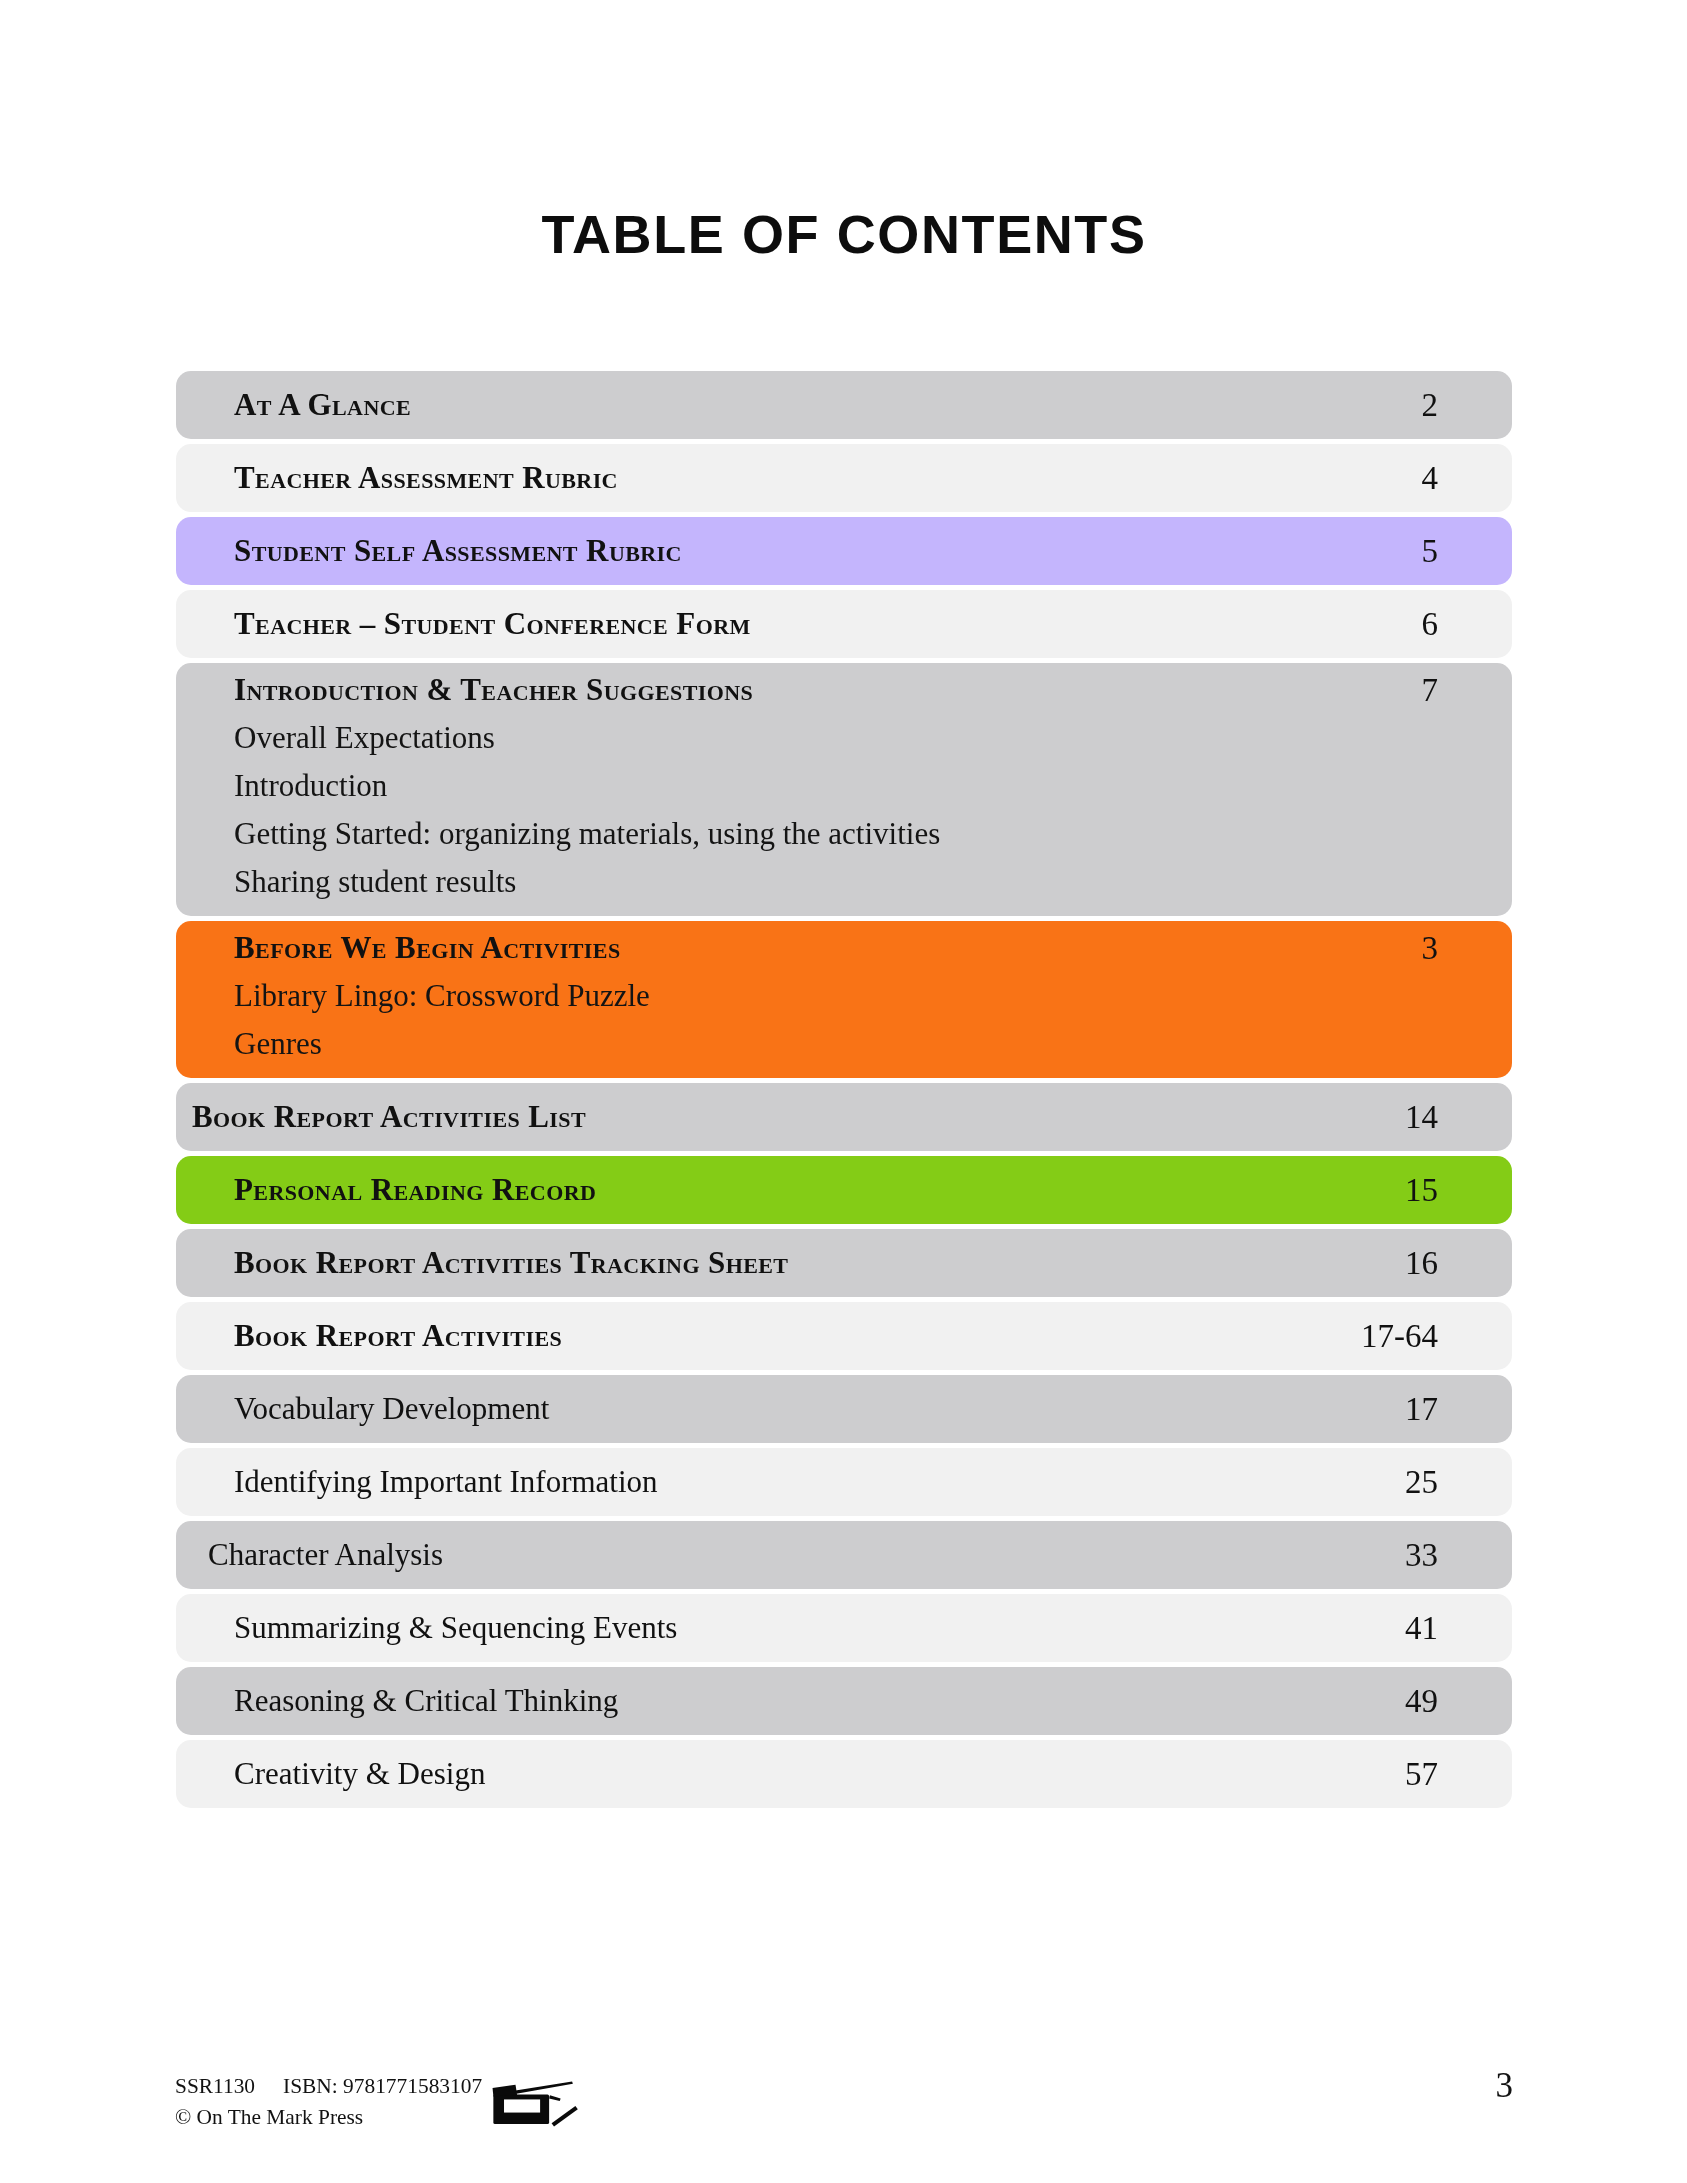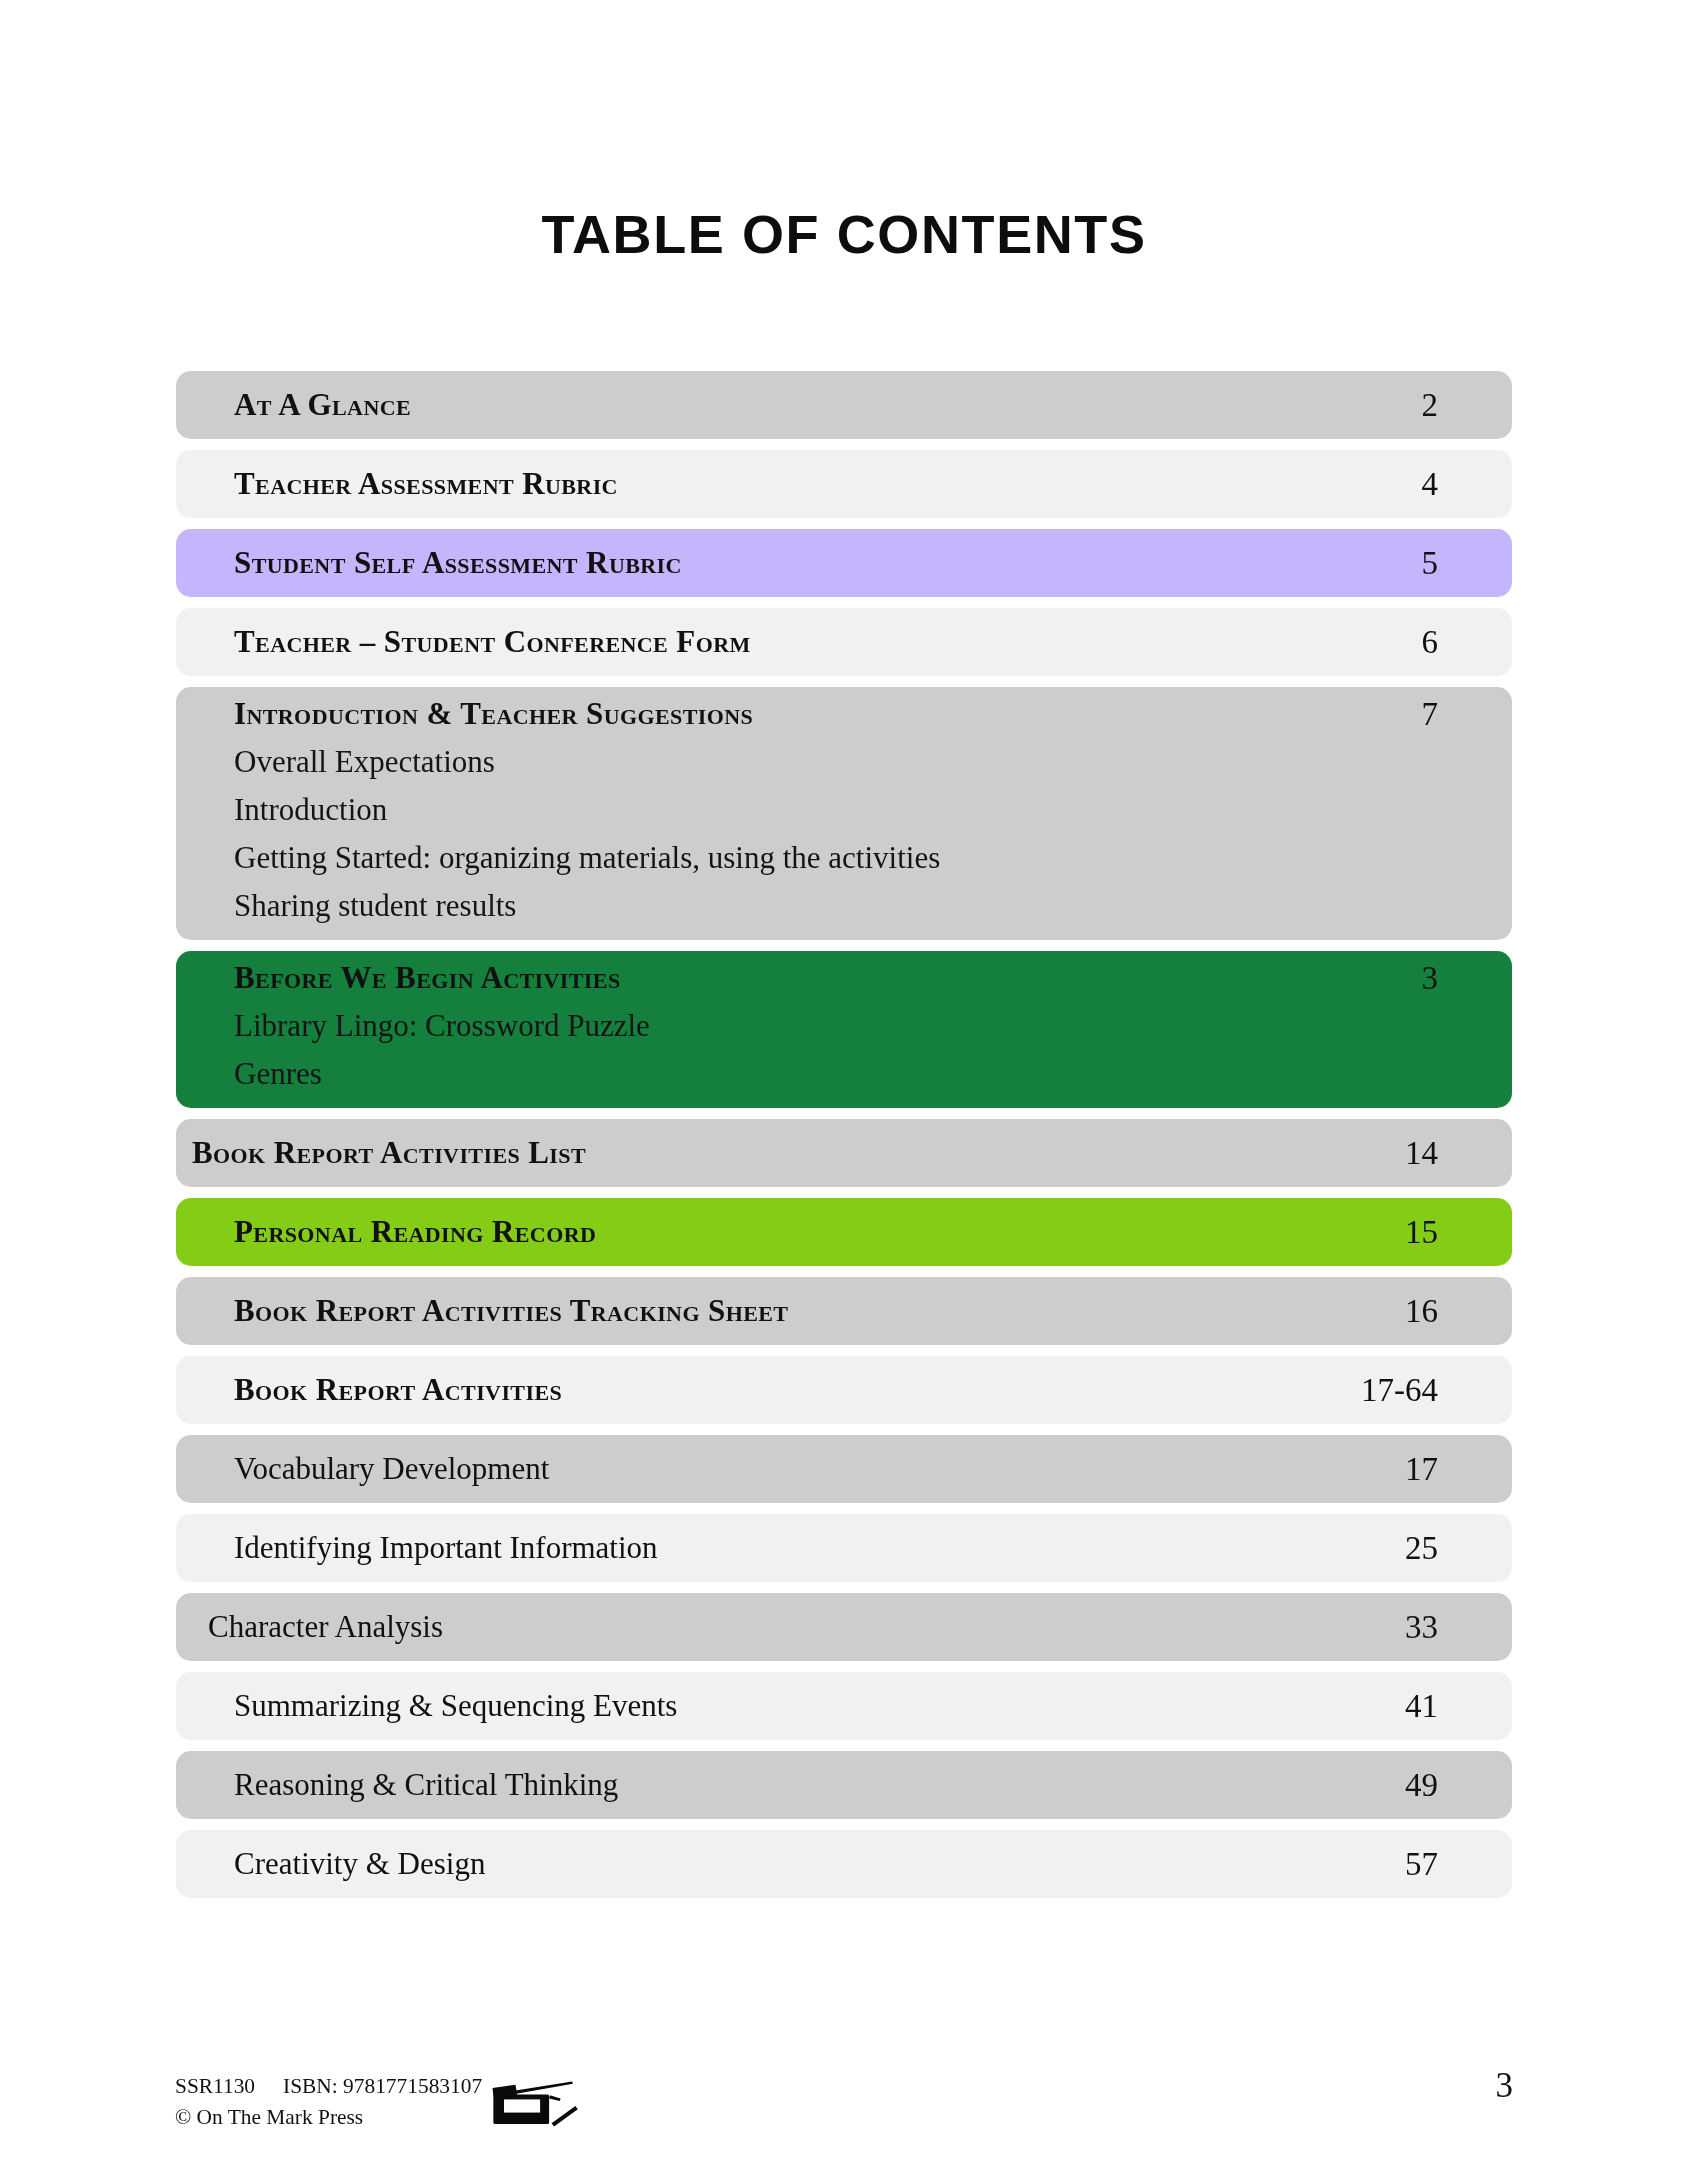--- a/index.html
+++ b/index.html
@@ -24,21 +24,21 @@
     letter-spacing:1.6px;
     color:#0d0d0d;
   }
   .toc{
     position:absolute;
     top:371px;
     left:176px;
     width:1336px;
     display:flex;
     flex-direction:column;
-    gap:11px;
+    gap:5px;
   }
   .row{
     border-radius:15px;
     box-sizing:border-box;
     padding:0 74px 0 58px;
     display:flex;
     align-items:center;
     min-height:68px;
   }
   .row.block{
@@ -138,21 +138,21 @@
       <div class="hline">
         <span class="label">Introduction &amp; Teacher Suggestions</span>
         <span class="pagenum">7</span>
       </div>
       <div class="sub">Overall Expectations</div>
       <div class="sub">Introduction</div>
       <div class="sub">Getting Started: organizing materials, using the activities</div>
       <div class="sub">Sharing student results</div>
     </div>
 
-    <div class="row block" style="background-color: #15803d;">
+    <div class="row block" style="background-color: #f97316;">
       <div class="hline">
         <span class="label">Before We Begin Activities</span>
         <span class="pagenum">3</span>
       </div>
       <div class="sub">Library Lingo: Crossword Puzzle</div>
       <div class="sub">Genres</div>
     </div>
 
     <div class="row" style="background-color: rgb(205, 205, 207); padding-left: 16px;">
       <span class="label">Book Report Activities List</span>

